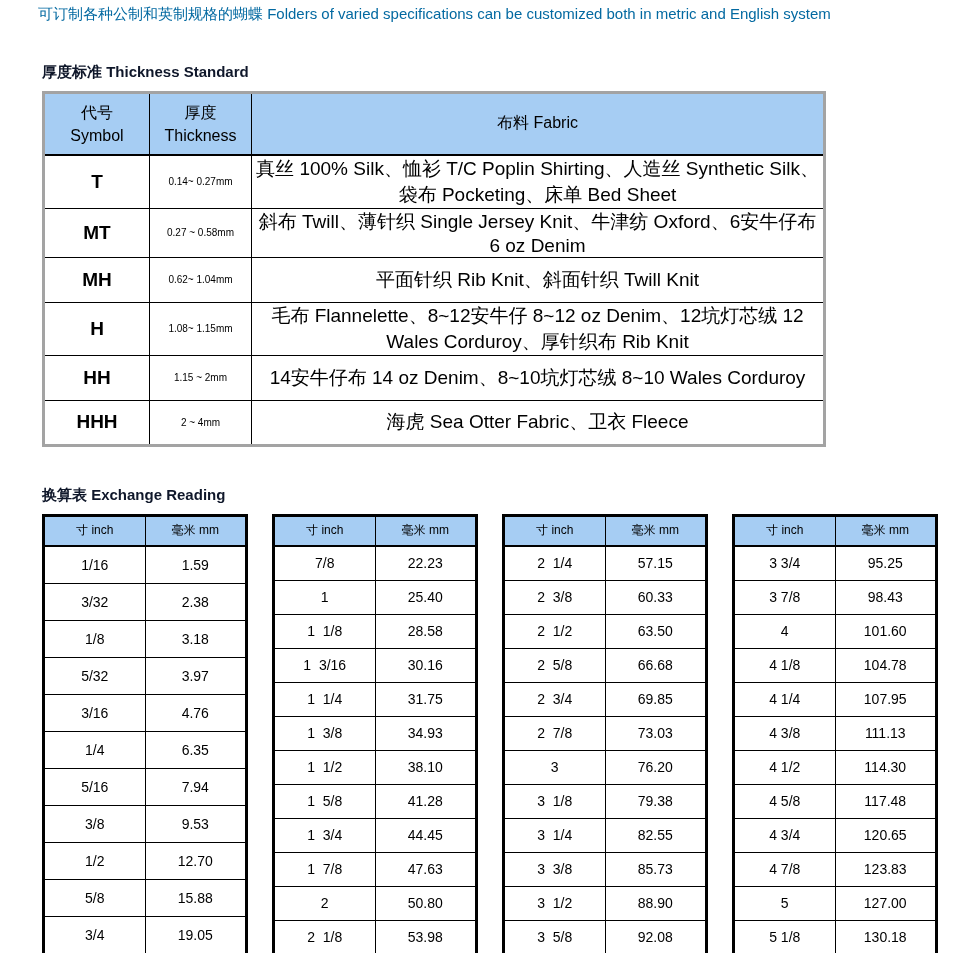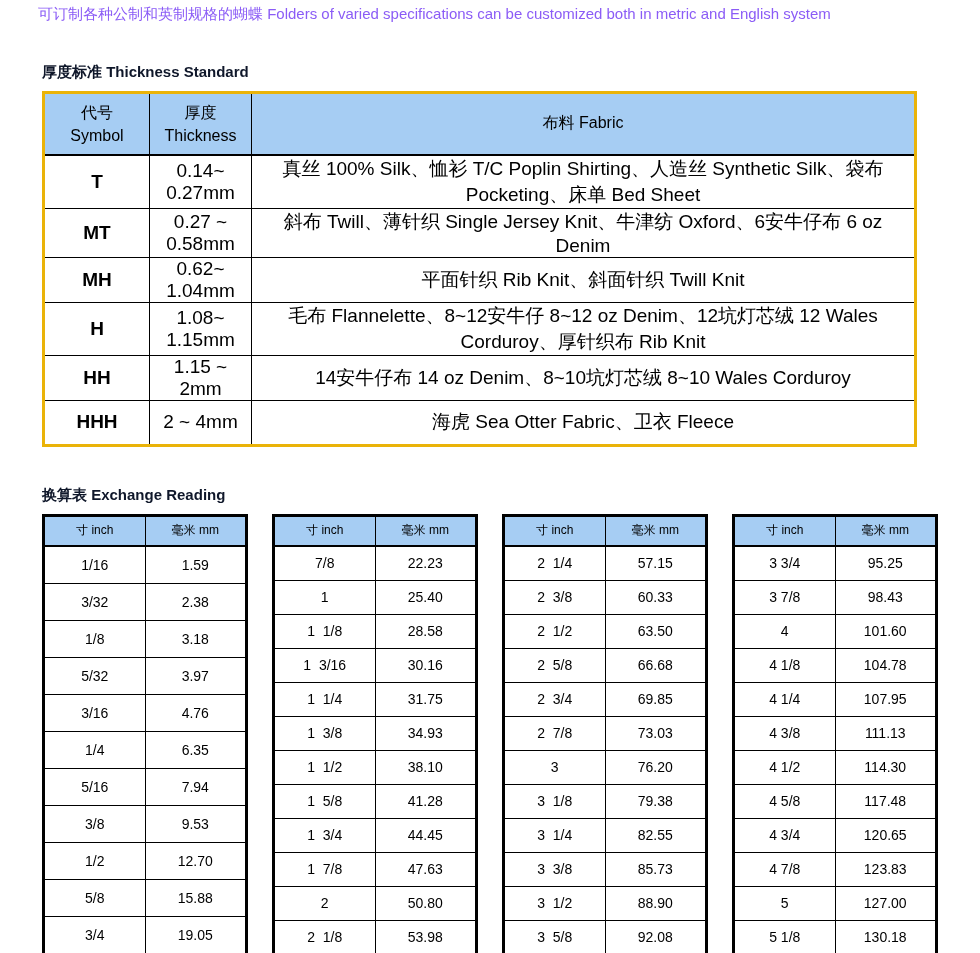--- a/index.html
+++ b/index.html
@@ -8,56 +8,56 @@
     width: 980px;
     height: 953px;
     background: #ffffff;
     font-family: "Liberation Sans", sans-serif;
     color: #000;
     overflow: hidden;
   }
   .top-note {
     margin: 5px 0 0 38px;
     font-size: 15px;
-    color: #8b5cf6;
+    color: #0369a1;
     white-space: nowrap;
   }
   .section-title {
     margin: 39px 0 0 42px;
     font-size: 15px;
     font-weight: bold;
     color: #0f172a;
   }
   .section-title.second { }
 
   
   table { border-collapse: collapse; }
   .thickness-table {
     margin: 9px 0 0 42px;
-    width: 875px;
+    width: 784px;
     table-layout: fixed;
-    border: 3px solid #eab308;
+    border: 3px solid #a3a3a3;
   }
   .thickness-table th, .thickness-table td {
     border: 1px solid #000;
     text-align: center;
     vertical-align: middle;
     padding: 0 4px;
   }
   .thickness-table thead th {
     background: #a6cdf3;
     height: 62px;
     font-weight: normal;
     font-size: 16px;
     border-bottom: 2px solid #000;
   }
   .thickness-table thead th .line { display: block; line-height: 1.45; }
   .thickness-table tbody tr { height: 45px; }
   .symbol-cell { font-size: 19px; font-weight: bold; }
-  .thickness-cell { font-size: 19px; }
+  .thickness-cell { font-size: 10px; }
   .fabric-cell { font-size: 19px; }
 
   
   .exchange-wrap {
     margin: 9px 0 0 42px;
     width: 896px;
     display: flex;
     gap: 24px;
   }
   .exchange-table {

